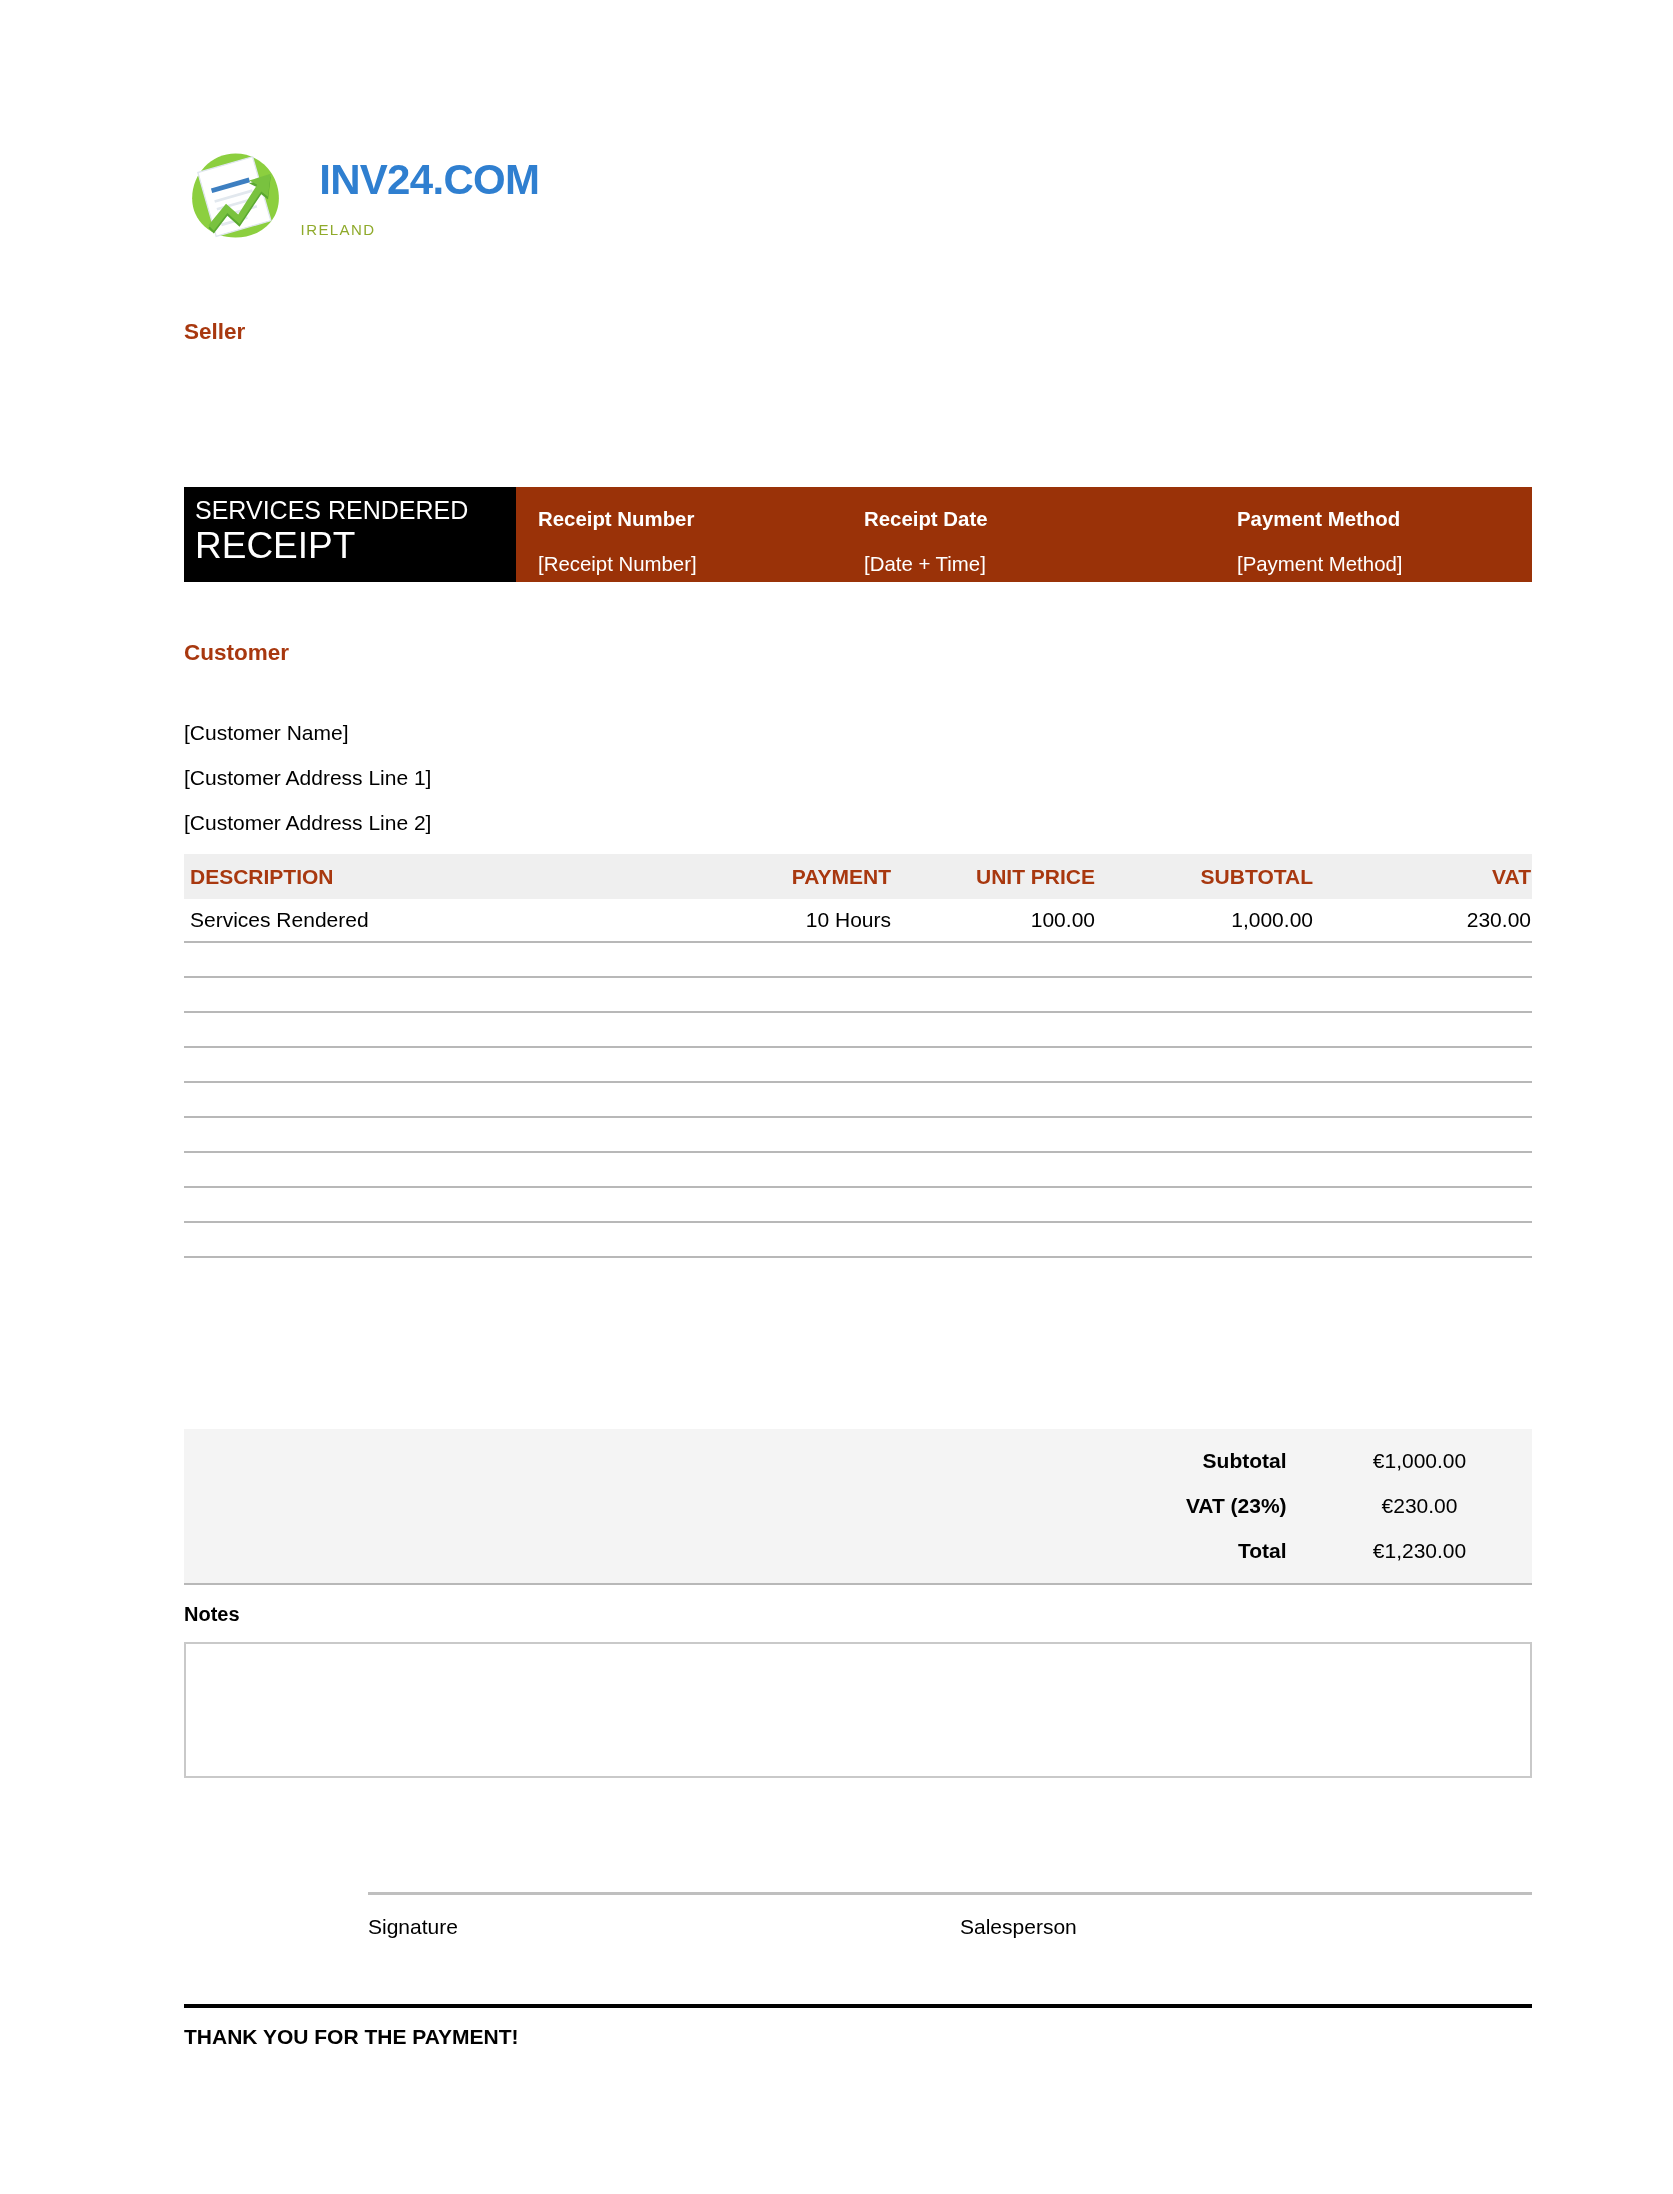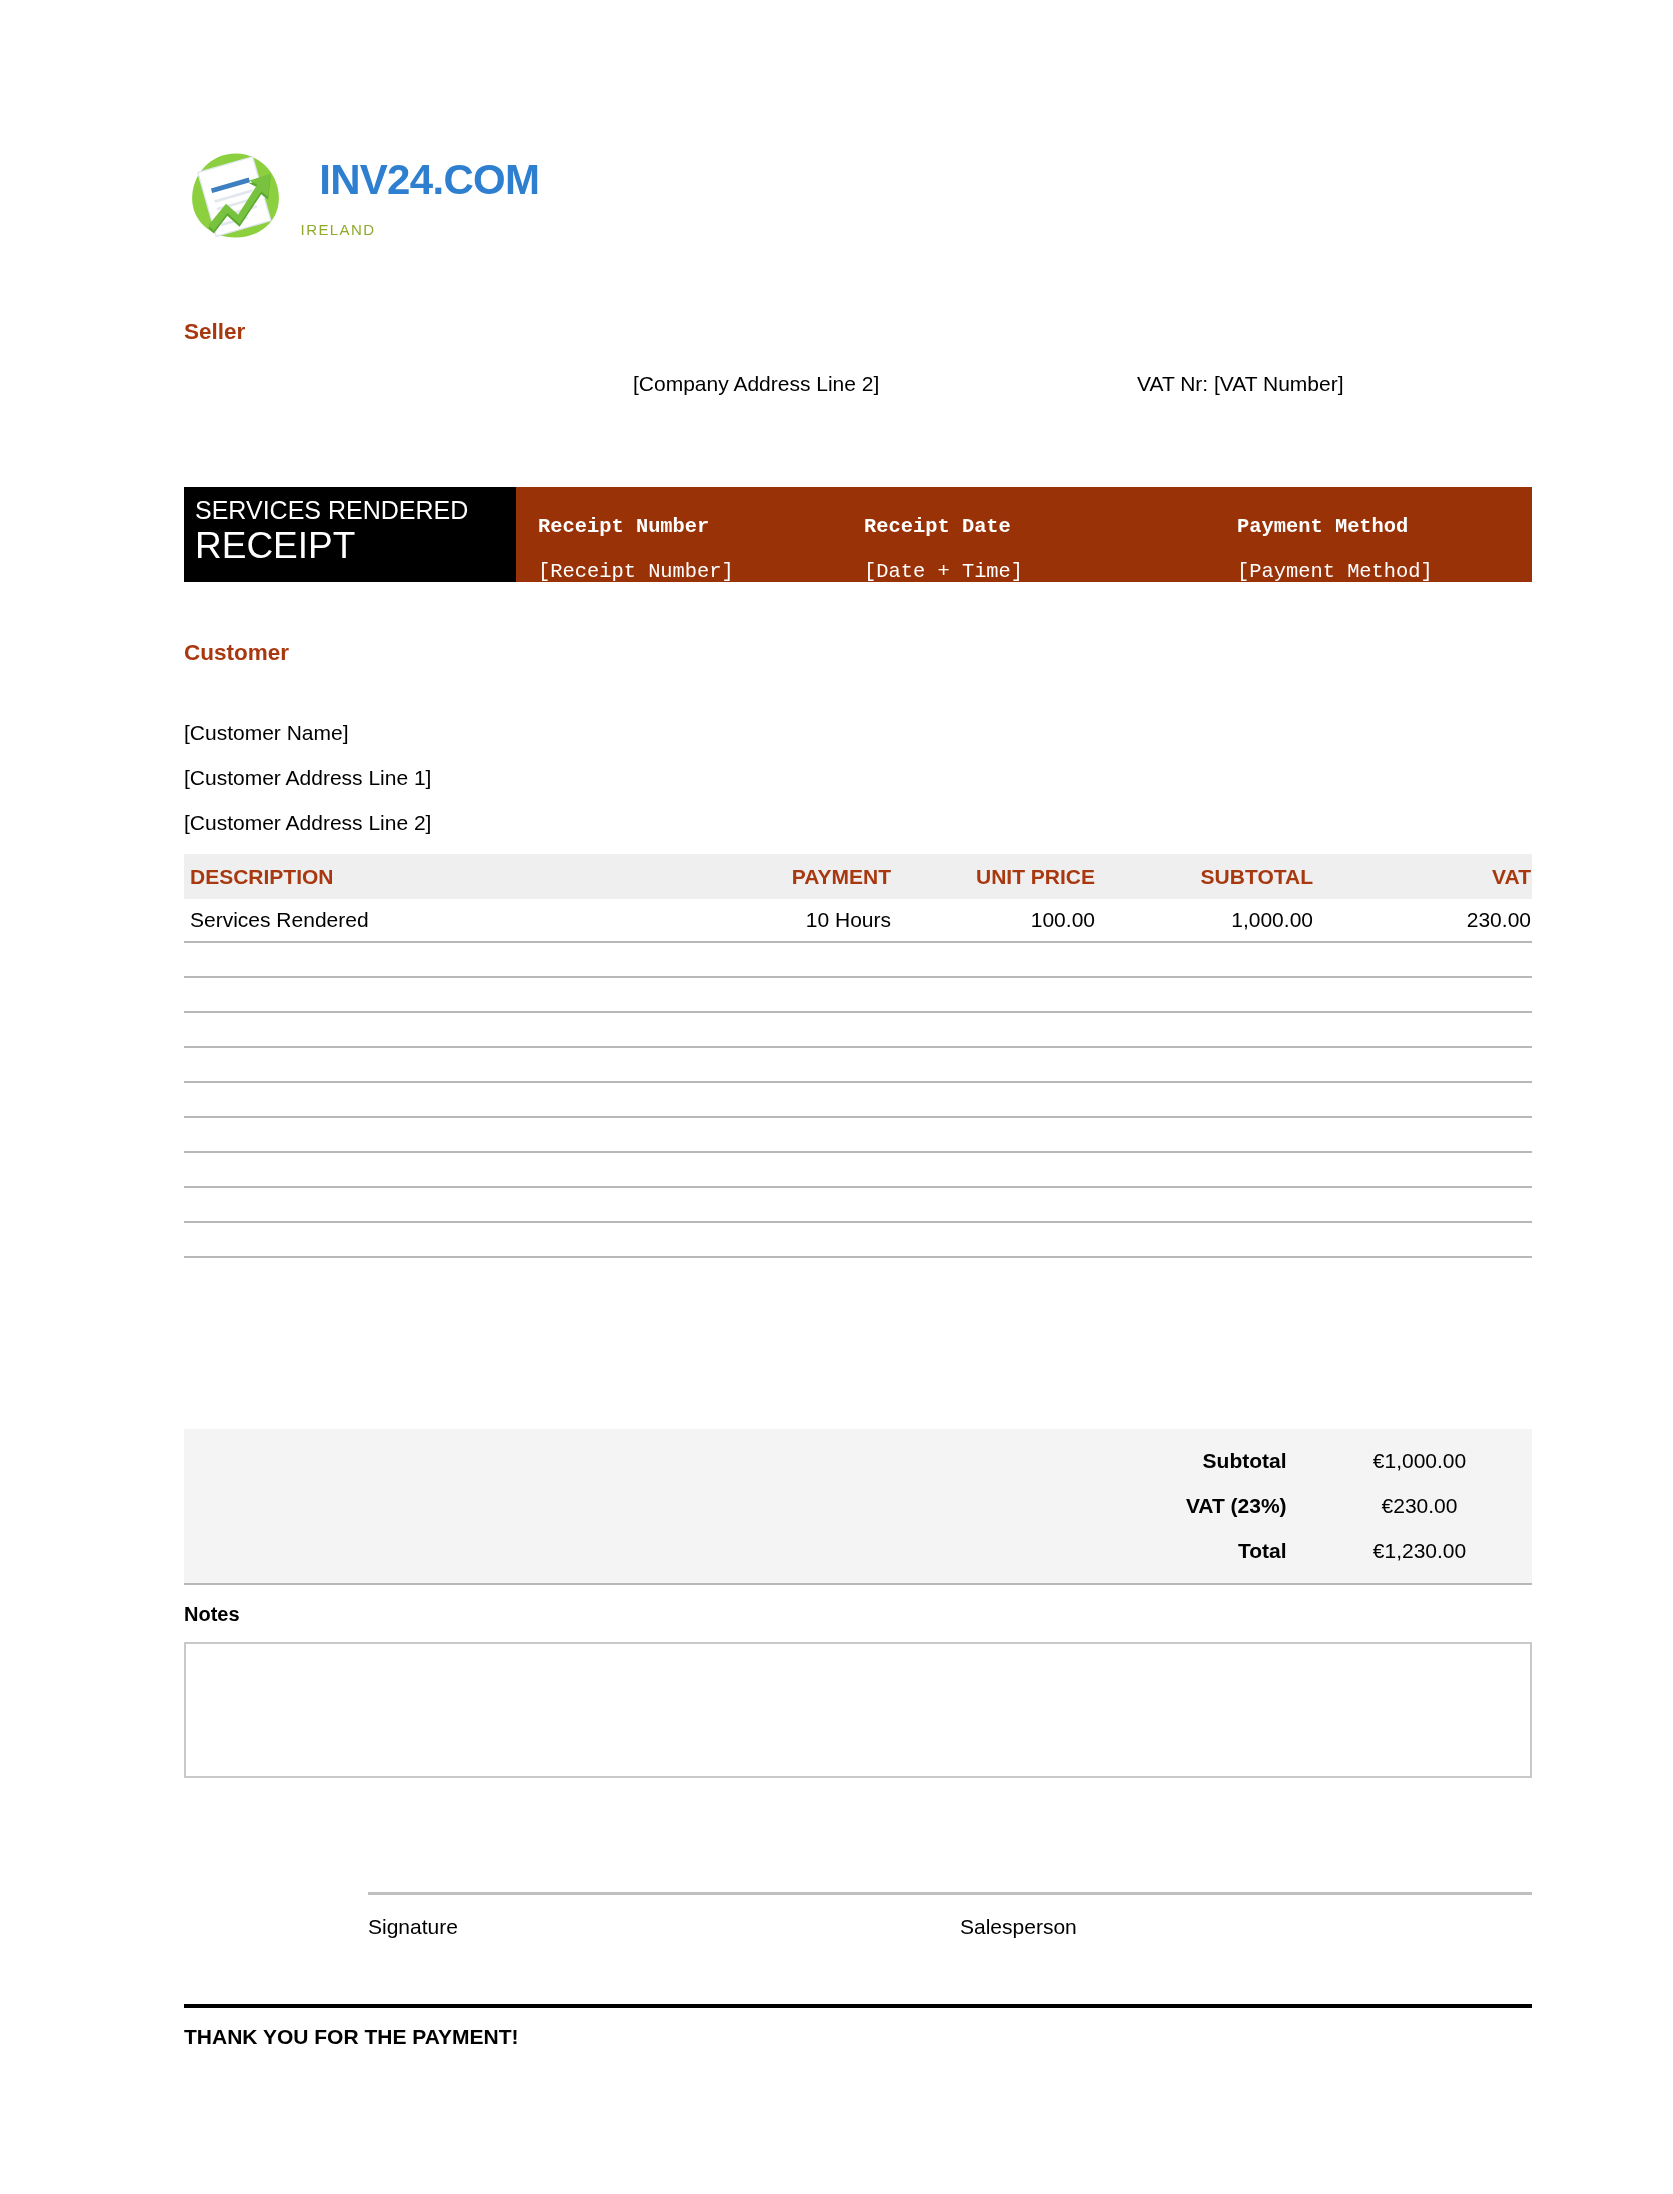--- a/index.html
+++ b/index.html
@@ -118,22 +118,21 @@
     letter-spacing: 0px;
   }
   .banner-rust {
     flex: 1;
     background: #9a3208;
     color: #ffffff;
     position: relative;
   }
   .banner-field {
     position: absolute;
-    top: 25px;
-    font-family: Liberation Mono, monospace;
+    top: 17px;
   }
   .banner-field-label {
     font-size: 20.4px;
     font-weight: bold;
     line-height: 30px;
     white-space: nowrap;
   }
   .banner-field-value {
     font-size: 20.4px;
     line-height: 30px;
@@ -296,25 +295,20 @@
         </svg>
       </div>
       <div class="logo-text">
         <div class="logo-title">INV24.COM</div>
         <div class="logo-sub">IRELAND</div>
       </div>
     </div>
 
     <div class="section-heading" id="seller-heading">Seller</div>
     <div class="seller-grid">
-      <div class="seller-row">
-        <div class="seller-col-1 body-text"></div>
-        <div class="seller-col-2 body-text">[Company Address Line 2]</div>
-        <div class="seller-col-3 body-text">VAT Nr: [VAT Number]</div>
-      </div>
     </div>
 
     <div class="banner">
       <div class="banner-black">
         <div class="banner-kicker">SERVICES RENDERED</div>
         <div class="banner-title">RECEIPT</div>
       </div>
       <div class="banner-rust">
         <div class="banner-field" id="banner-field-number">
           <div class="banner-field-label">Receipt Number</div>

